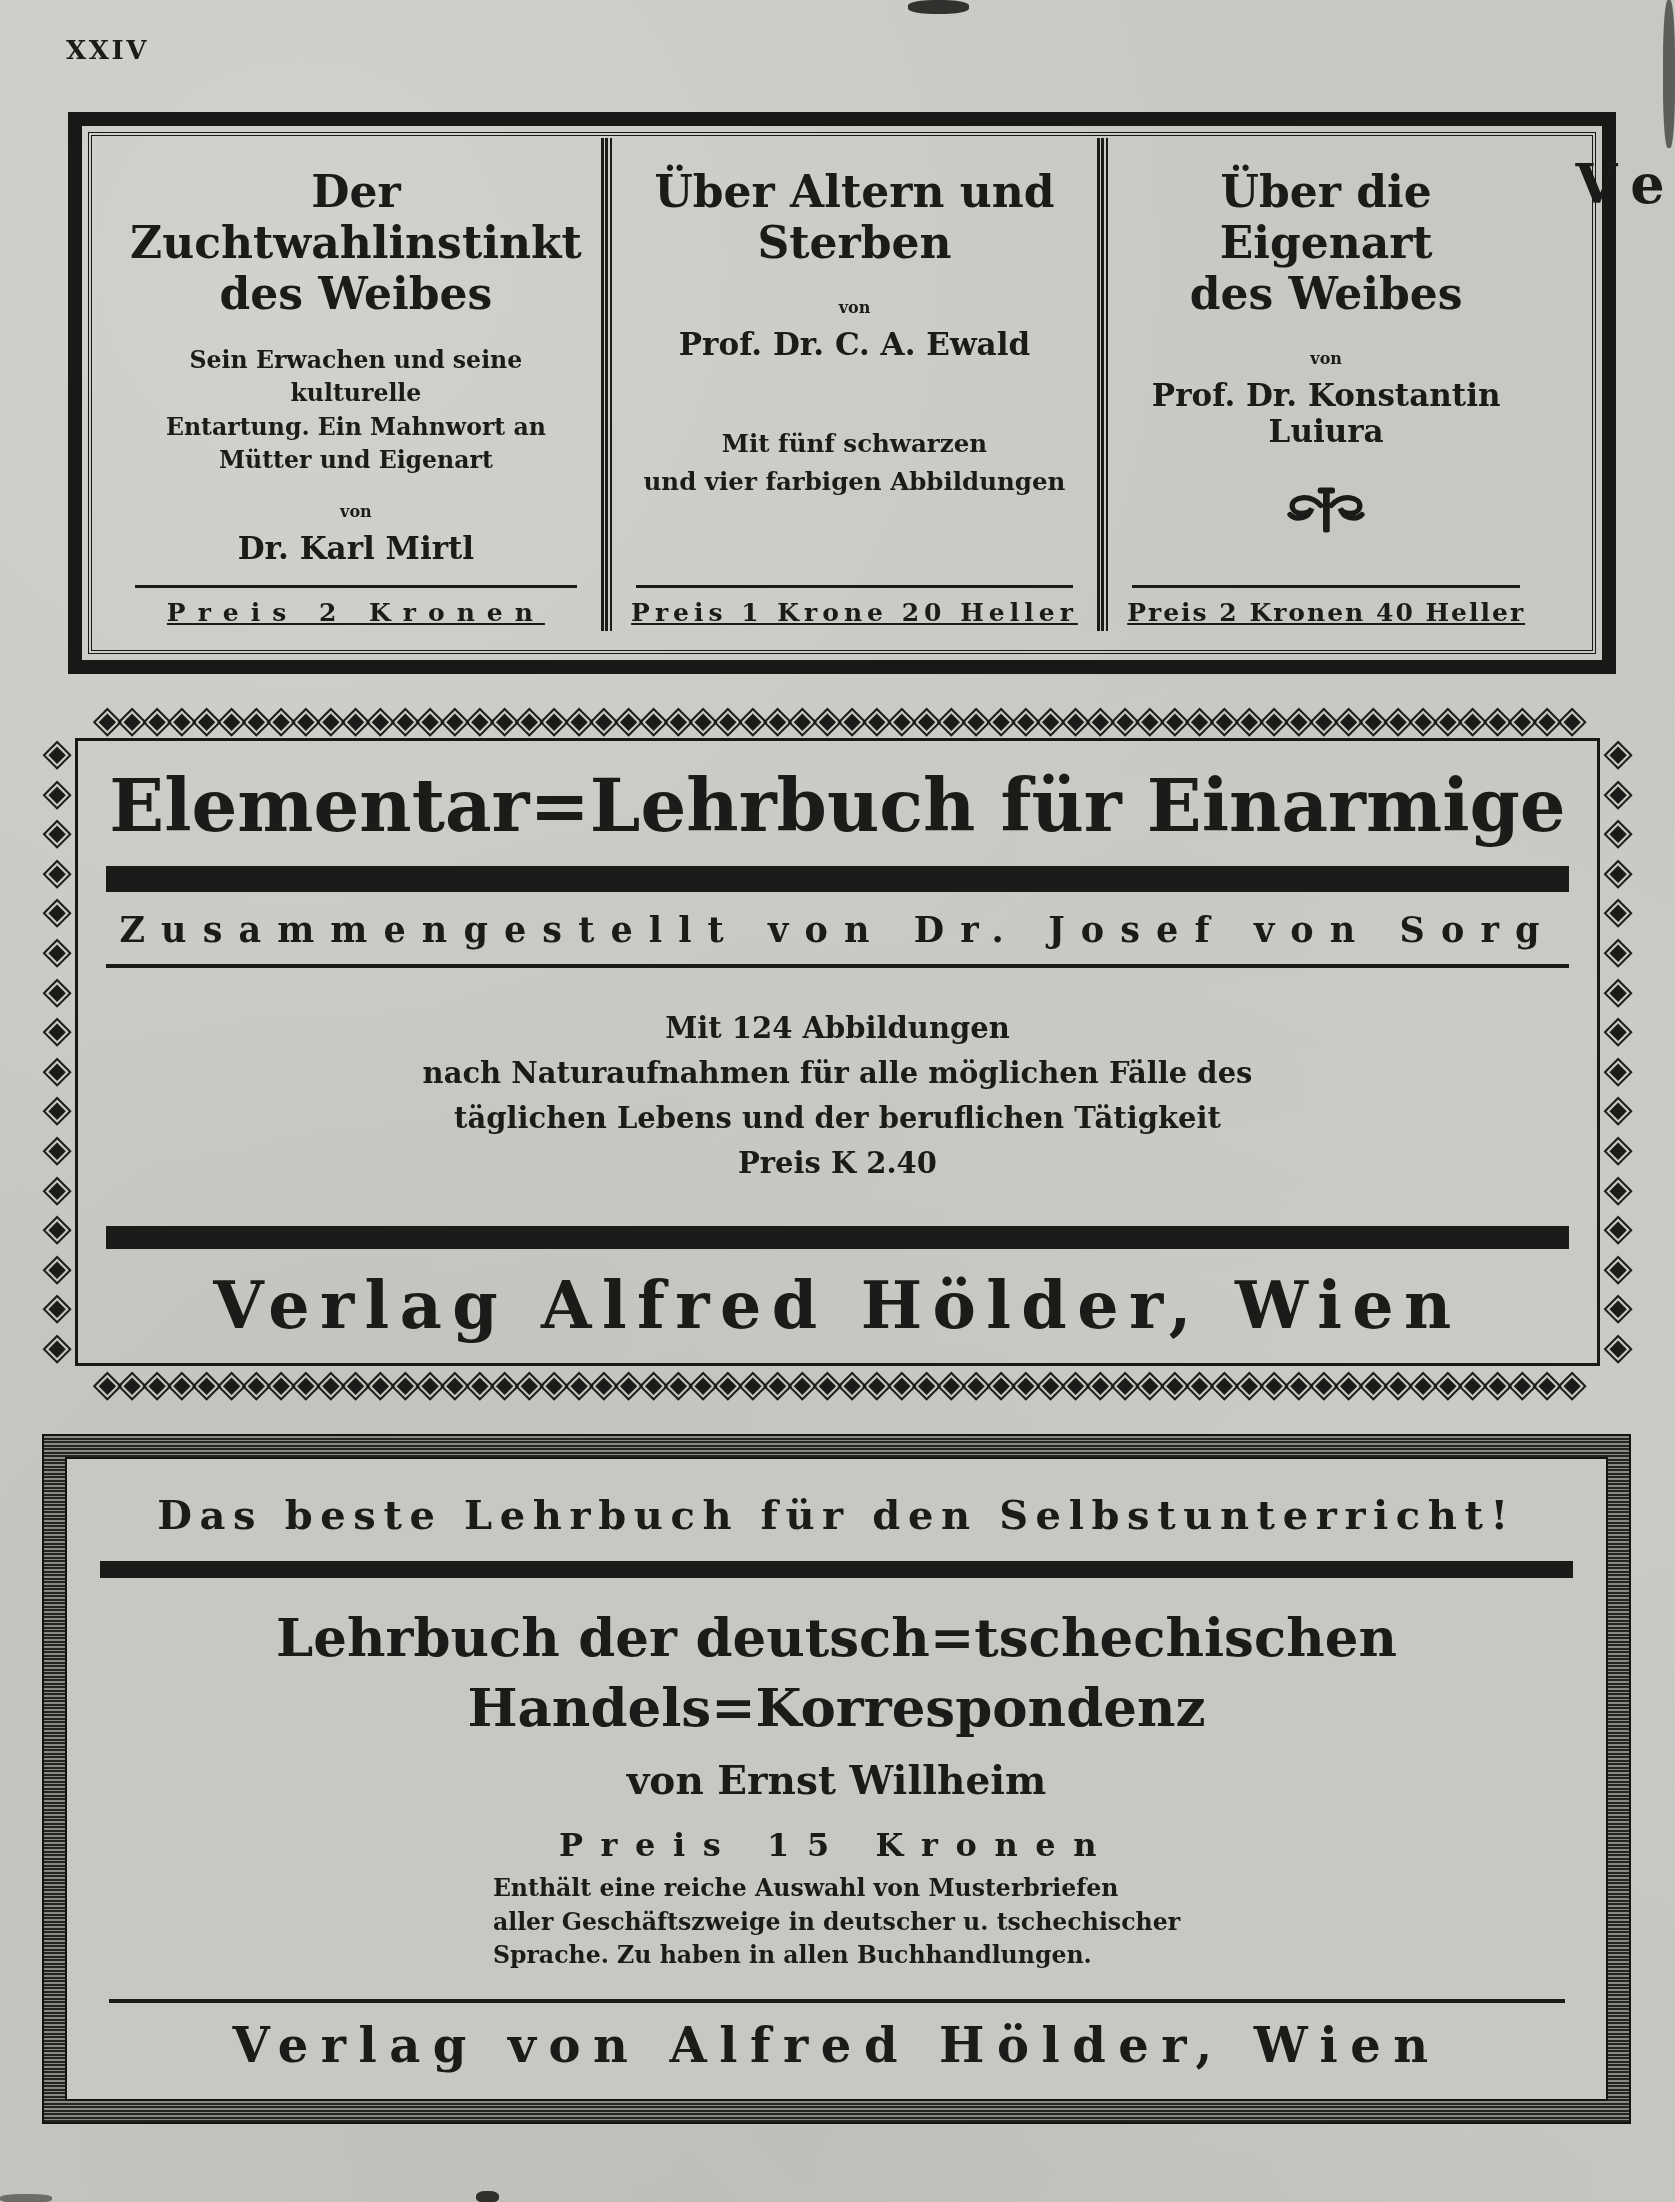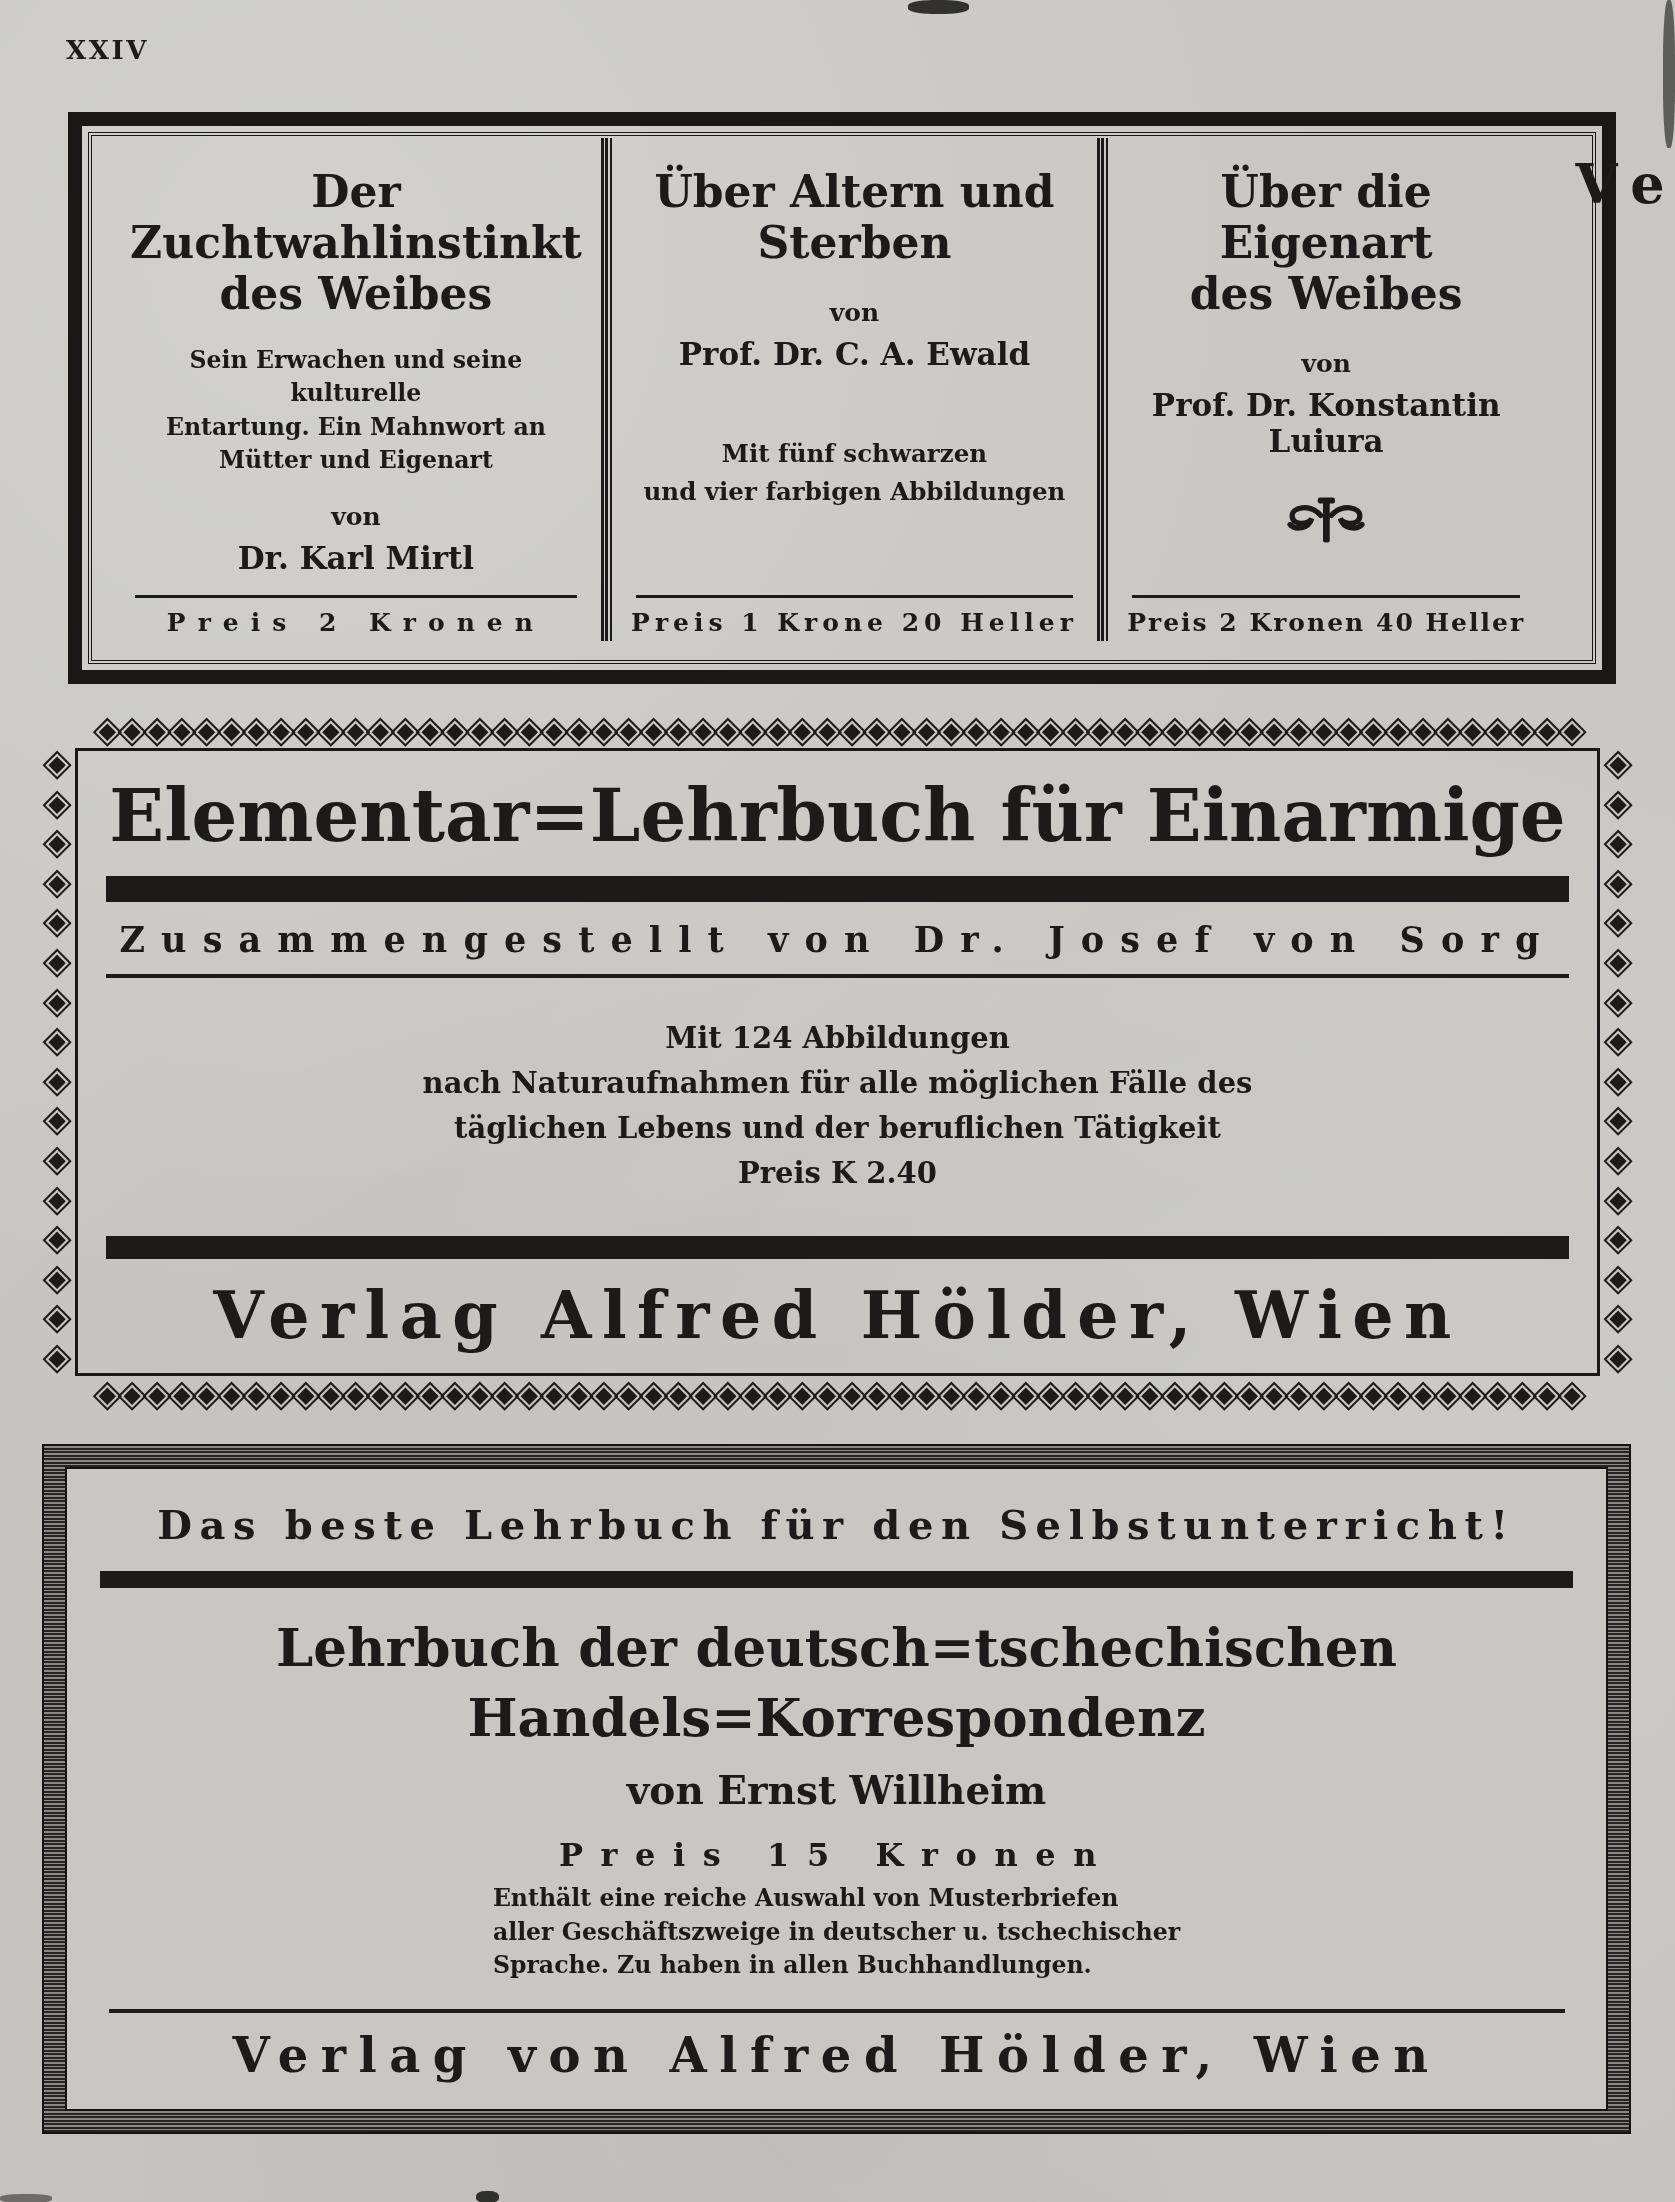--- a/index.html
+++ b/index.html
@@ -46,26 +46,26 @@
   }
   .b1-row{display:flex;align-items:stretch;min-height:476px;}
   .b1-col{flex:1 1 0;display:flex;flex-direction:column;text-align:center;padding:30px 19px 5.2px;}
   .col-divider{
     width:11.4px;flex:0 0 11.4px;
     background:repeating-linear-gradient(90deg,#1c1b19 0 2.6px,rgba(0,0,0,0) 2.6px 4.4px);
     margin:1.7px 0;
   }
   .b1-title{font-size:44px;line-height:1.16;font-weight:800;}
   .b1-sub{font-size:23.6px;font-weight:700;line-height:1.42;margin-top:24.5px;}
-  .b1-von{font-size:25px;font-weight:700;margin-top:24.5px;}
+  .b1-von{font-size:16px;font-weight:700;margin-top:24.5px;}
   .b1-von.tight{margin-top:30px;}
   .b1-author{font-size:31px;font-weight:800;margin-top:8.7px;}
   .b1-note{font-size:24.5px;font-weight:700;line-height:1.55;margin-top:63px;}
   .ornament-wrap{margin-top:37px;display:flex;justify-content:center;}
-  .price-group{margin-top:auto;padding-top:19px;}
+  .price-group{margin-top:auto;padding-top:19px;text-decoration:underline;}
   .price-rule{border-top:3.5px solid #1c1b19;margin:0 5.2px 10.5px;}
   .b1-price{font-size:25px;font-weight:800;white-space:nowrap;}
   .b1-col:nth-child(1) .b1-price{letter-spacing:.48em;}
   .b1-col:nth-child(3) .b1-price{letter-spacing:.2em;}
   .b1-col:nth-child(5) .b1-price{letter-spacing:.08em;}
   .b1-bar{height:23px;margin:3.5px 15.7px 0;}
   .b1-publisher{
     font-size:54px;font-weight:800;text-align:center;
     letter-spacing:.33em;word-spacing:.15em;
     padding:15.7px 0 14px;white-space:nowrap;

